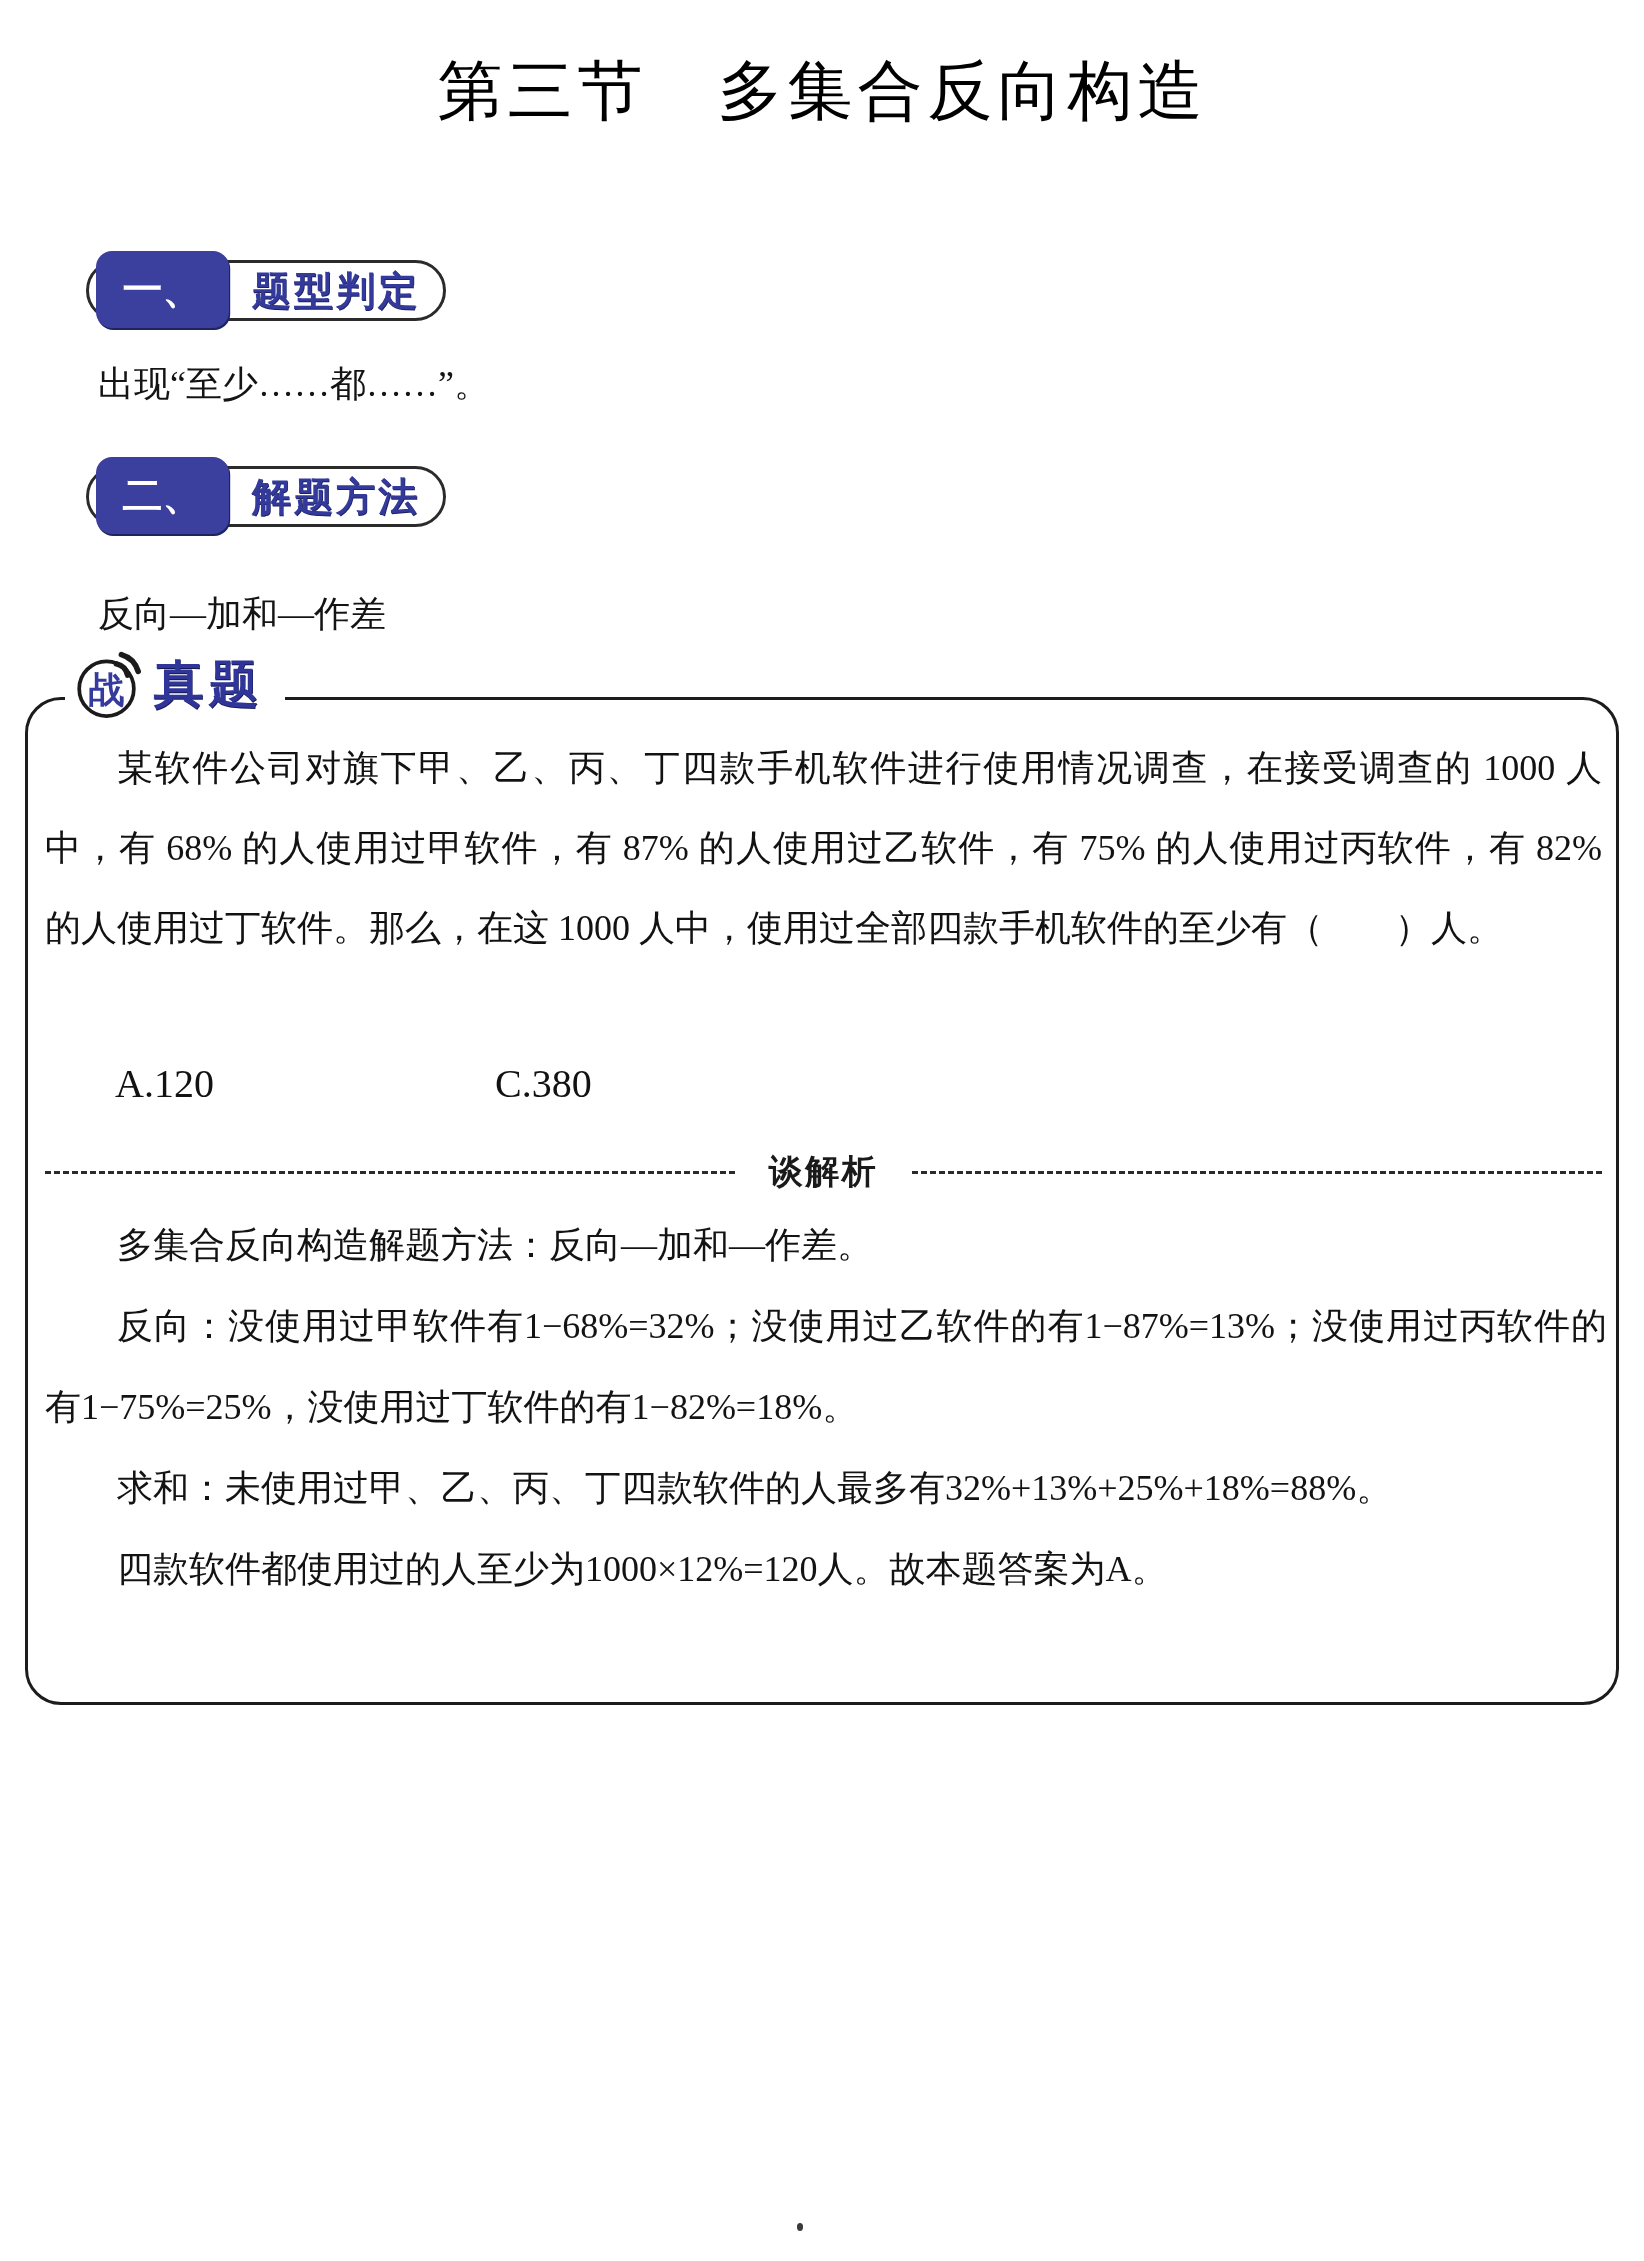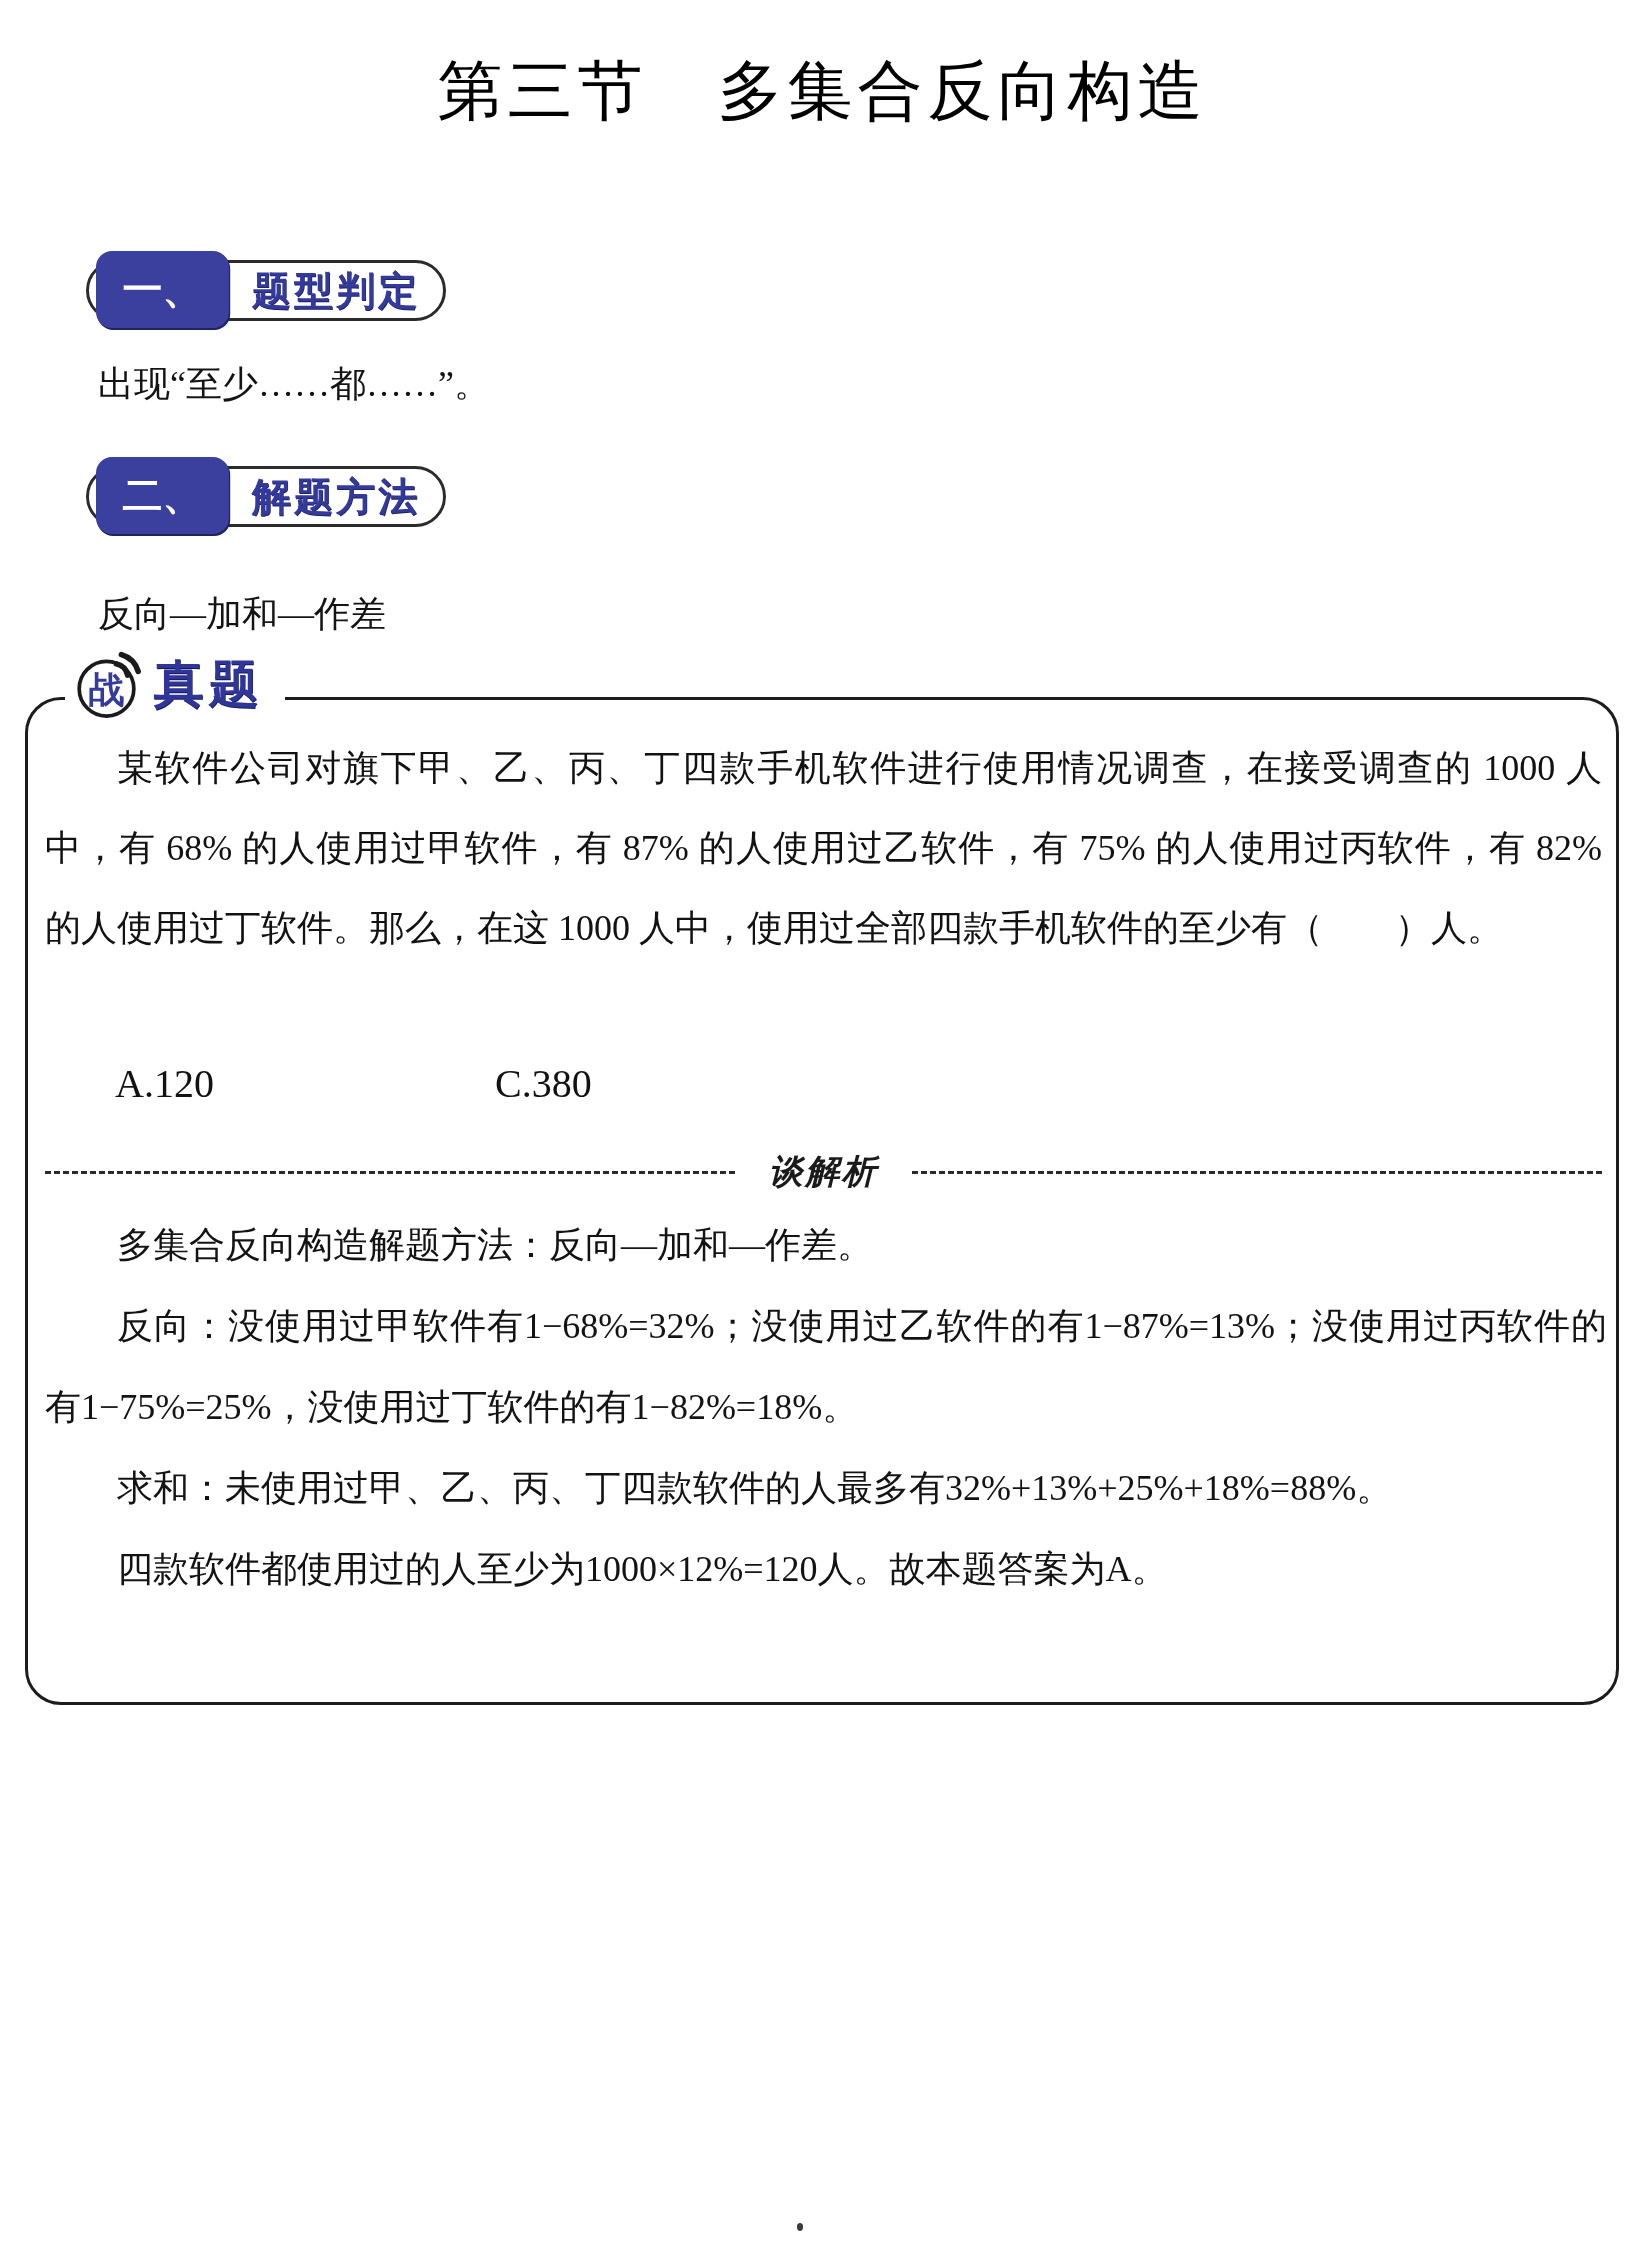--- a/index.html
+++ b/index.html
@@ -67,21 +67,21 @@
   .options {
     position:absolute; left:45px; top:1060px; width:1557px;
     display:flex; font-size:40px;
   }
   .opt { width:381px; }
   .opt-a { width:450px; padding-left:70px; }
 
   
   .divider {
     position:absolute; left:45px; top:1149px; width:1557px;
-    display:flex; align-items:center; gap:34px;font-style:italic;
+    display:flex; align-items:center; gap:34px;
   }
   .dash { flex:1; height:0; border-top:3.1px dashed #2b2b2b; }
   .dlabel { font-size:34px; font-weight:bold; color:#1a1a1a; letter-spacing:2.5px; }
 
   
   .analysis { position:absolute; left:45px; top:1205px; width:1562px; }
   .analysis p {
     font-size:36px; line-height:81px; text-indent:2em;
     text-align:justify; margin:0; color:#131313;
   }

